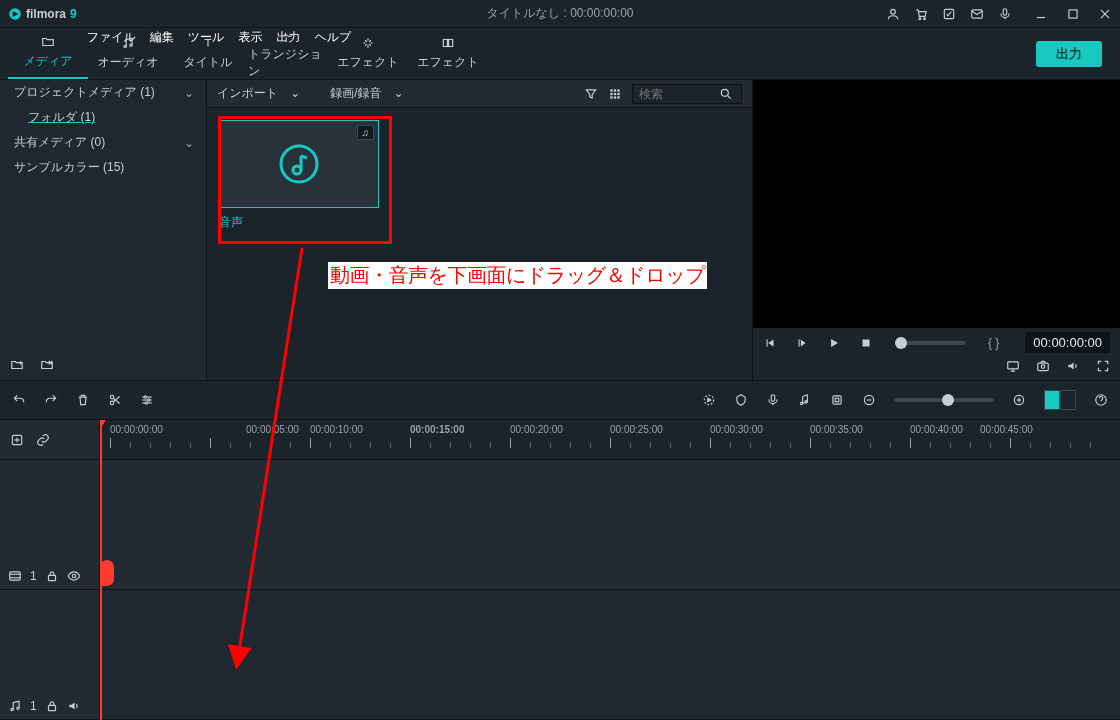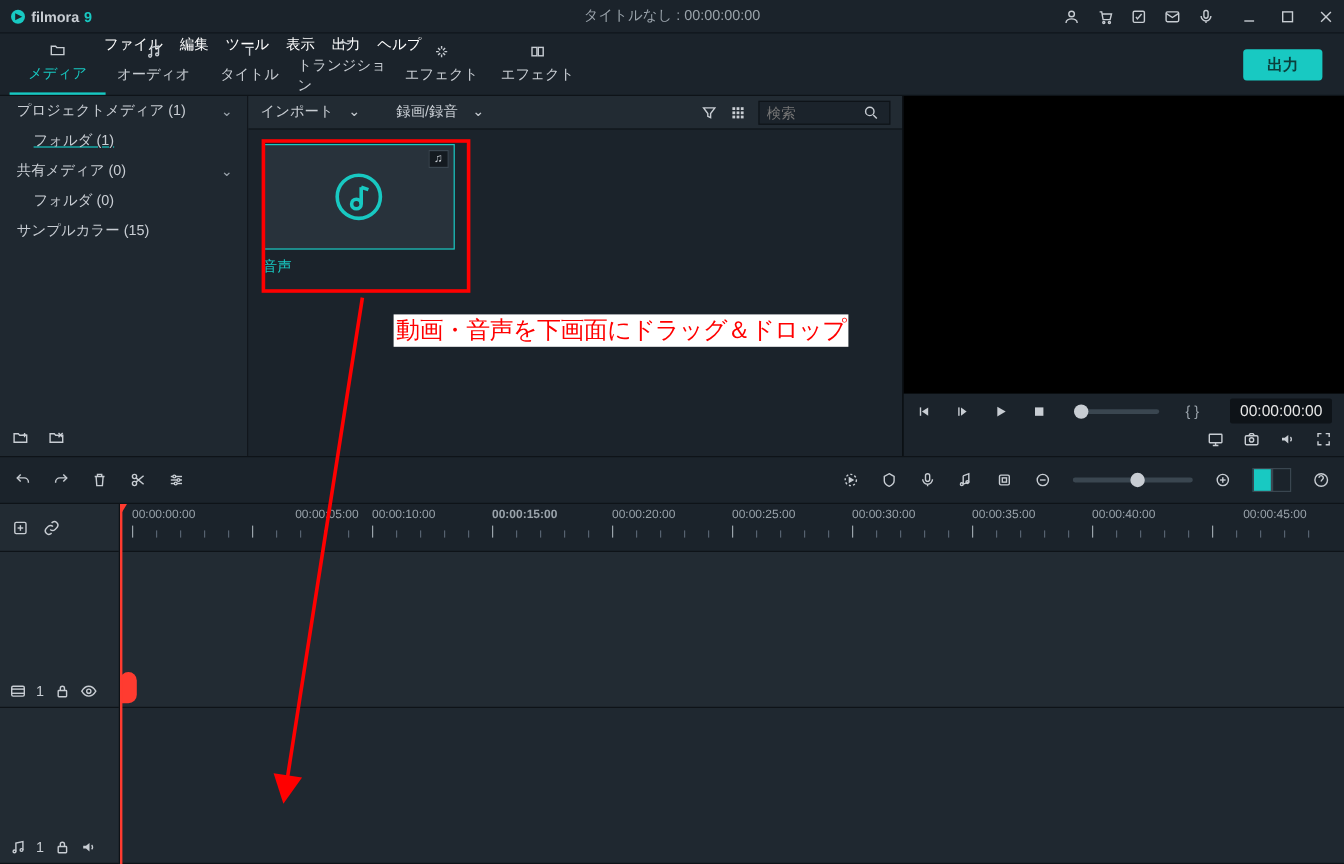--- a/index.html
+++ b/index.html
@@ -174,23 +174,20 @@
         <span>プロジェクトメディア (1)</span>
         <span class="tree-chev">⌄</span>
       </div>
     <div class="tree-row active" style="padding-left:28px;">
         <span>フォルダ (1)</span>
       </div>
     <div class="tree-row">
         <span>共有メディア (0)</span>
         <span class="tree-chev">⌄</span>
       </div>
-    <div class="tree-row" style="padding-left:28px;">
-        <span>フォルダ (0)</span>
-      </div>
     <div class="tree-row">
         <span>サンプルカラー (15)</span>
       </div>
     <div class="sidebar-footer">
       <span class="icn"><svg viewBox="0 0 24 24" fill="none" stroke="currentColor" stroke-width="2">
             <path d="M3 6h6l2 2h10v10H3z"></path>
             <path d="M18 5v6M15 8h6"></path>
           </svg></span>
       <span class="icn"><svg viewBox="0 0 24 24" fill="none" stroke="currentColor" stroke-width="2">
             <path d="M3 6h6l2 2h10v10H3z"></path>
@@ -458,21 +455,21 @@
         <div class="ruler-tick-minor" style="left: 730px;"></div>
         <div class="ruler-tick-minor" style="left: 750px;"></div>
         <div class="ruler-tick-minor" style="left: 770px;"></div>
         <div class="ruler-tick-minor" style="left: 790px;"></div>
         <div class="ruler-label" style="left: 810px;">00:00:40:00</div>
         <div class="ruler-tick-major" style="left: 810px;"></div>
         <div class="ruler-tick-minor" style="left: 830px;"></div>
         <div class="ruler-tick-minor" style="left: 850px;"></div>
         <div class="ruler-tick-minor" style="left: 870px;"></div>
         <div class="ruler-tick-minor" style="left: 890px;"></div>
-        <div class="ruler-label" style="left: 936px;">00:00:45:00</div>
+        <div class="ruler-label" style="left: 880px;">00:00:45:00</div>
         <div class="ruler-tick-major" style="left: 910px;"></div>
         <div class="ruler-tick-minor" style="left: 930px;"></div>
         <div class="ruler-tick-minor" style="left: 950px;"></div>
         <div class="ruler-tick-minor" style="left: 970px;"></div>
         <div class="ruler-tick-minor" style="left: 990px;"></div>
       </div>
     <div class="track-lane" style="top:40px; height:130px;">
       <div class="handle" style="top:100px;"></div>
     </div>
     <div class="track-lane" style="top:170px; height:130px; background:#1f2830;"></div>

